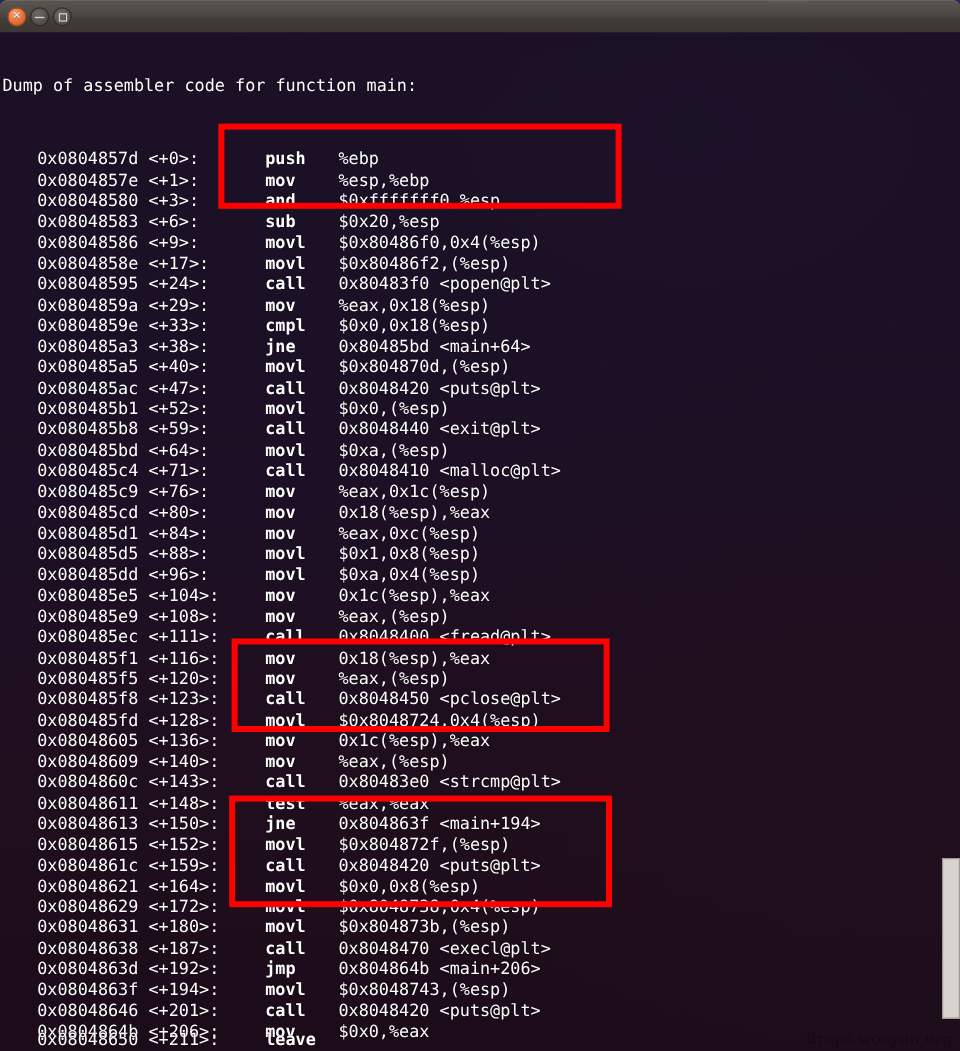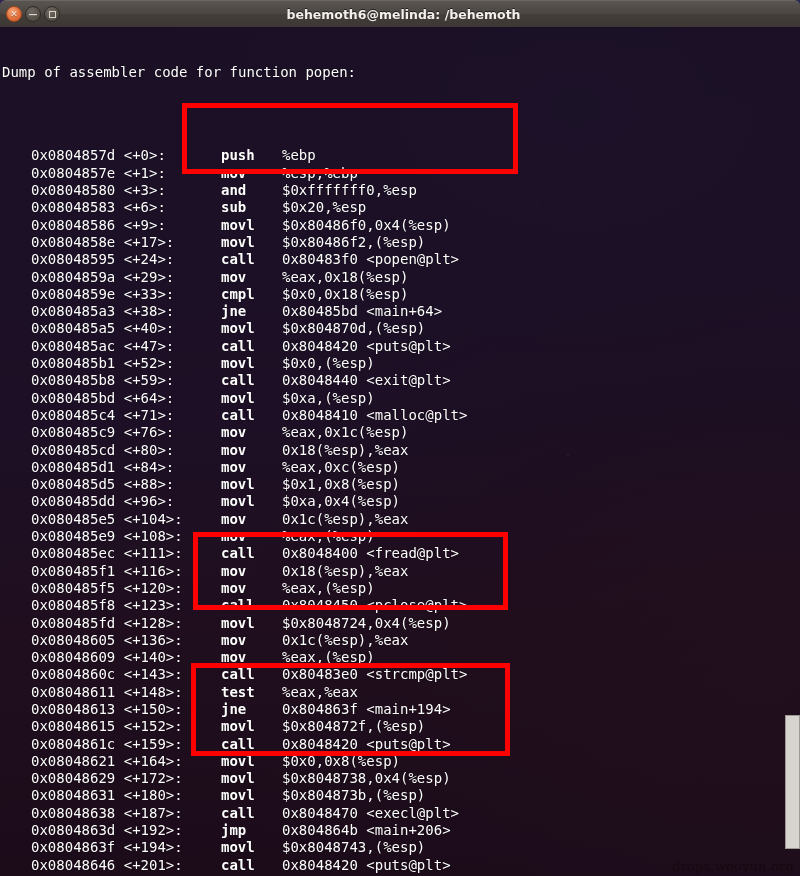--- a/index.html
+++ b/index.html
@@ -135,23 +135,23 @@
     padding: 2px 0 0 2px;
     font-family: "DejaVu Sans Mono", monospace;
     font-size: 14px;
     line-height: 17.3px;
     color: #ffffff;
     white-space: pre;
     letter-spacing: 0px;
     text-shadow: 0 0 1px rgba(0,0,0,.8);
   }
   .line { height: 17.3px; }
-  .col-addr  { display: inline-block; width: 190px; margin-top: 32px; }
+  .col-addr  { display: inline-block; width: 190px; }
   .col-mnem  { display: inline-block; width: 61px; font-weight: bold; }
-  .col-ops   { display: inline-block; }
+  .col-ops   { display: inline-block; margin-top: 10px; }
   .indent    { display: inline-block; width: 29px; }
 
   
   .redbox {
     position: absolute;
     border: 5px solid #fe0000;
     pointer-events: none;
   }
 
   
@@ -194,27 +194,26 @@
   <div id="titlebar">
     <div class="wbtn" id="close-button">
       <span>✕</span>
     </div>
     <div class="wbtn" id="minimize-button">
       <span class="dash"></span>
     </div>
     <div class="wbtn" id="maximize-button">
       <span class="sq"></span>
     </div>
-    <div id="window-title">behemoth6@melinda: /behemoth</div>
   </div>
 
   <div id="terminal-body">
 
     <div id="term-text">
-      <div class="line">Dump of assembler code for function popen:</div>
+      <div class="line">Dump of assembler code for function main:</div>
       <div id="asm-lines"><div class="line"><span class="indent"></span><span class="col-addr">0x0804857d &lt;+0&gt;:</span><span class="col-mnem">push</span><span class="col-ops">%ebp</span></div><div class="line"><span class="indent"></span><span class="col-addr">0x0804857e &lt;+1&gt;:</span><span class="col-mnem">mov</span><span class="col-ops">%esp,%ebp</span></div><div class="line"><span class="indent"></span><span class="col-addr">0x08048580 &lt;+3&gt;:</span><span class="col-mnem">and</span><span class="col-ops">$0xfffffff0,%esp</span></div><div class="line"><span class="indent"></span><span class="col-addr">0x08048583 &lt;+6&gt;:</span><span class="col-mnem">sub</span><span class="col-ops">$0x20,%esp</span></div><div class="line"><span class="indent"></span><span class="col-addr">0x08048586 &lt;+9&gt;:</span><span class="col-mnem">movl</span><span class="col-ops">$0x80486f0,0x4(%esp)</span></div><div class="line"><span class="indent"></span><span class="col-addr">0x0804858e &lt;+17&gt;:</span><span class="col-mnem">movl</span><span class="col-ops">$0x80486f2,(%esp)</span></div><div class="line"><span class="indent"></span><span class="col-addr">0x08048595 &lt;+24&gt;:</span><span class="col-mnem">call</span><span class="col-ops">0x80483f0 &lt;popen@plt&gt;</span></div><div class="line"><span class="indent"></span><span class="col-addr">0x0804859a &lt;+29&gt;:</span><span class="col-mnem">mov</span><span class="col-ops">%eax,0x18(%esp)</span></div><div class="line"><span class="indent"></span><span class="col-addr">0x0804859e &lt;+33&gt;:</span><span class="col-mnem">cmpl</span><span class="col-ops">$0x0,0x18(%esp)</span></div><div class="line"><span class="indent"></span><span class="col-addr">0x080485a3 &lt;+38&gt;:</span><span class="col-mnem">jne</span><span class="col-ops">0x80485bd &lt;main+64&gt;</span></div><div class="line"><span class="indent"></span><span class="col-addr">0x080485a5 &lt;+40&gt;:</span><span class="col-mnem">movl</span><span class="col-ops">$0x804870d,(%esp)</span></div><div class="line"><span class="indent"></span><span class="col-addr">0x080485ac &lt;+47&gt;:</span><span class="col-mnem">call</span><span class="col-ops">0x8048420 &lt;puts@plt&gt;</span></div><div class="line"><span class="indent"></span><span class="col-addr">0x080485b1 &lt;+52&gt;:</span><span class="col-mnem">movl</span><span class="col-ops">$0x0,(%esp)</span></div><div class="line"><span class="indent"></span><span class="col-addr">0x080485b8 &lt;+59&gt;:</span><span class="col-mnem">call</span><span class="col-ops">0x8048440 &lt;exit@plt&gt;</span></div><div class="line"><span class="indent"></span><span class="col-addr">0x080485bd &lt;+64&gt;:</span><span class="col-mnem">movl</span><span class="col-ops">$0xa,(%esp)</span></div><div class="line"><span class="indent"></span><span class="col-addr">0x080485c4 &lt;+71&gt;:</span><span class="col-mnem">call</span><span class="col-ops">0x8048410 &lt;malloc@plt&gt;</span></div><div class="line"><span class="indent"></span><span class="col-addr">0x080485c9 &lt;+76&gt;:</span><span class="col-mnem">mov</span><span class="col-ops">%eax,0x1c(%esp)</span></div><div class="line"><span class="indent"></span><span class="col-addr">0x080485cd &lt;+80&gt;:</span><span class="col-mnem">mov</span><span class="col-ops">0x18(%esp),%eax</span></div><div class="line"><span class="indent"></span><span class="col-addr">0x080485d1 &lt;+84&gt;:</span><span class="col-mnem">mov</span><span class="col-ops">%eax,0xc(%esp)</span></div><div class="line"><span class="indent"></span><span class="col-addr">0x080485d5 &lt;+88&gt;:</span><span class="col-mnem">movl</span><span class="col-ops">$0x1,0x8(%esp)</span></div><div class="line"><span class="indent"></span><span class="col-addr">0x080485dd &lt;+96&gt;:</span><span class="col-mnem">movl</span><span class="col-ops">$0xa,0x4(%esp)</span></div><div class="line"><span class="indent"></span><span class="col-addr">0x080485e5 &lt;+104&gt;:</span><span class="col-mnem">mov</span><span class="col-ops">0x1c(%esp),%eax</span></div><div class="line"><span class="indent"></span><span class="col-addr">0x080485e9 &lt;+108&gt;:</span><span class="col-mnem">mov</span><span class="col-ops">%eax,(%esp)</span></div><div class="line"><span class="indent"></span><span class="col-addr">0x080485ec &lt;+111&gt;:</span><span class="col-mnem">call</span><span class="col-ops">0x8048400 &lt;fread@plt&gt;</span></div><div class="line"><span class="indent"></span><span class="col-addr">0x080485f1 &lt;+116&gt;:</span><span class="col-mnem">mov</span><span class="col-ops">0x18(%esp),%eax</span></div><div class="line"><span class="indent"></span><span class="col-addr">0x080485f5 &lt;+120&gt;:</span><span class="col-mnem">mov</span><span class="col-ops">%eax,(%esp)</span></div><div class="line"><span class="indent"></span><span class="col-addr">0x080485f8 &lt;+123&gt;:</span><span class="col-mnem">call</span><span class="col-ops">0x8048450 &lt;pclose@plt&gt;</span></div><div class="line"><span class="indent"></span><span class="col-addr">0x080485fd &lt;+128&gt;:</span><span class="col-mnem">movl</span><span class="col-ops">$0x8048724,0x4(%esp)</span></div><div class="line"><span class="indent"></span><span class="col-addr">0x08048605 &lt;+136&gt;:</span><span class="col-mnem">mov</span><span class="col-ops">0x1c(%esp),%eax</span></div><div class="line"><span class="indent"></span><span class="col-addr">0x08048609 &lt;+140&gt;:</span><span class="col-mnem">mov</span><span class="col-ops">%eax,(%esp)</span></div><div class="line"><span class="indent"></span><span class="col-addr">0x0804860c &lt;+143&gt;:</span><span class="col-mnem">call</span><span class="col-ops">0x80483e0 &lt;strcmp@plt&gt;</span></div><div class="line"><span class="indent"></span><span class="col-addr">0x08048611 &lt;+148&gt;:</span><span class="col-mnem">test</span><span class="col-ops">%eax,%eax</span></div><div class="line"><span class="indent"></span><span class="col-addr">0x08048613 &lt;+150&gt;:</span><span class="col-mnem">jne</span><span class="col-ops">0x804863f &lt;main+194&gt;</span></div><div class="line"><span class="indent"></span><span class="col-addr">0x08048615 &lt;+152&gt;:</span><span class="col-mnem">movl</span><span class="col-ops">$0x804872f,(%esp)</span></div><div class="line"><span class="indent"></span><span class="col-addr">0x0804861c &lt;+159&gt;:</span><span class="col-mnem">call</span><span class="col-ops">0x8048420 &lt;puts@plt&gt;</span></div><div class="line"><span class="indent"></span><span class="col-addr">0x08048621 &lt;+164&gt;:</span><span class="col-mnem">movl</span><span class="col-ops">$0x0,0x8(%esp)</span></div><div class="line"><span class="indent"></span><span class="col-addr">0x08048629 &lt;+172&gt;:</span><span class="col-mnem">movl</span><span class="col-ops">$0x8048738,0x4(%esp)</span></div><div class="line"><span class="indent"></span><span class="col-addr">0x08048631 &lt;+180&gt;:</span><span class="col-mnem">movl</span><span class="col-ops">$0x804873b,(%esp)</span></div><div class="line"><span class="indent"></span><span class="col-addr">0x08048638 &lt;+187&gt;:</span><span class="col-mnem">call</span><span class="col-ops">0x8048470 &lt;execl@plt&gt;</span></div><div class="line"><span class="indent"></span><span class="col-addr">0x0804863d &lt;+192&gt;:</span><span class="col-mnem">jmp</span><span class="col-ops">0x804864b &lt;main+206&gt;</span></div><div class="line"><span class="indent"></span><span class="col-addr">0x0804863f &lt;+194&gt;:</span><span class="col-mnem">movl</span><span class="col-ops">$0x8048743,(%esp)</span></div><div class="line"><span class="indent"></span><span class="col-addr">0x08048646 &lt;+201&gt;:</span><span class="col-mnem">call</span><span class="col-ops">0x8048420 &lt;puts@plt&gt;</span></div><div class="line"><span class="indent"></span><span class="col-addr">0x0804864b &lt;+206&gt;:</span><span class="col-mnem">mov</span><span class="col-ops">$0x0,%eax</span></div><div class="line"><span class="indent"></span><span class="col-addr">0x08048650 &lt;+211&gt;:</span><span class="col-mnem">leave</span><span class="col-ops"></span></div></div>
       
     </div>
 
     <div id="redbox-layer">
         <div class="redbox" style="left: 182px; top: 76px; width: 336px; height: 71px; border-color: rgb(254, 0, 0);"></div>
         <div class="redbox" style="left: 193px; top: 505px; width: 315px; height: 78px; border-color: rgb(254, 0, 0);"></div>
         <div class="redbox" style="left: 191px; top: 636px; width: 319px; height: 93px; border-color: rgb(254, 0, 0);"></div>
       </div>
 

